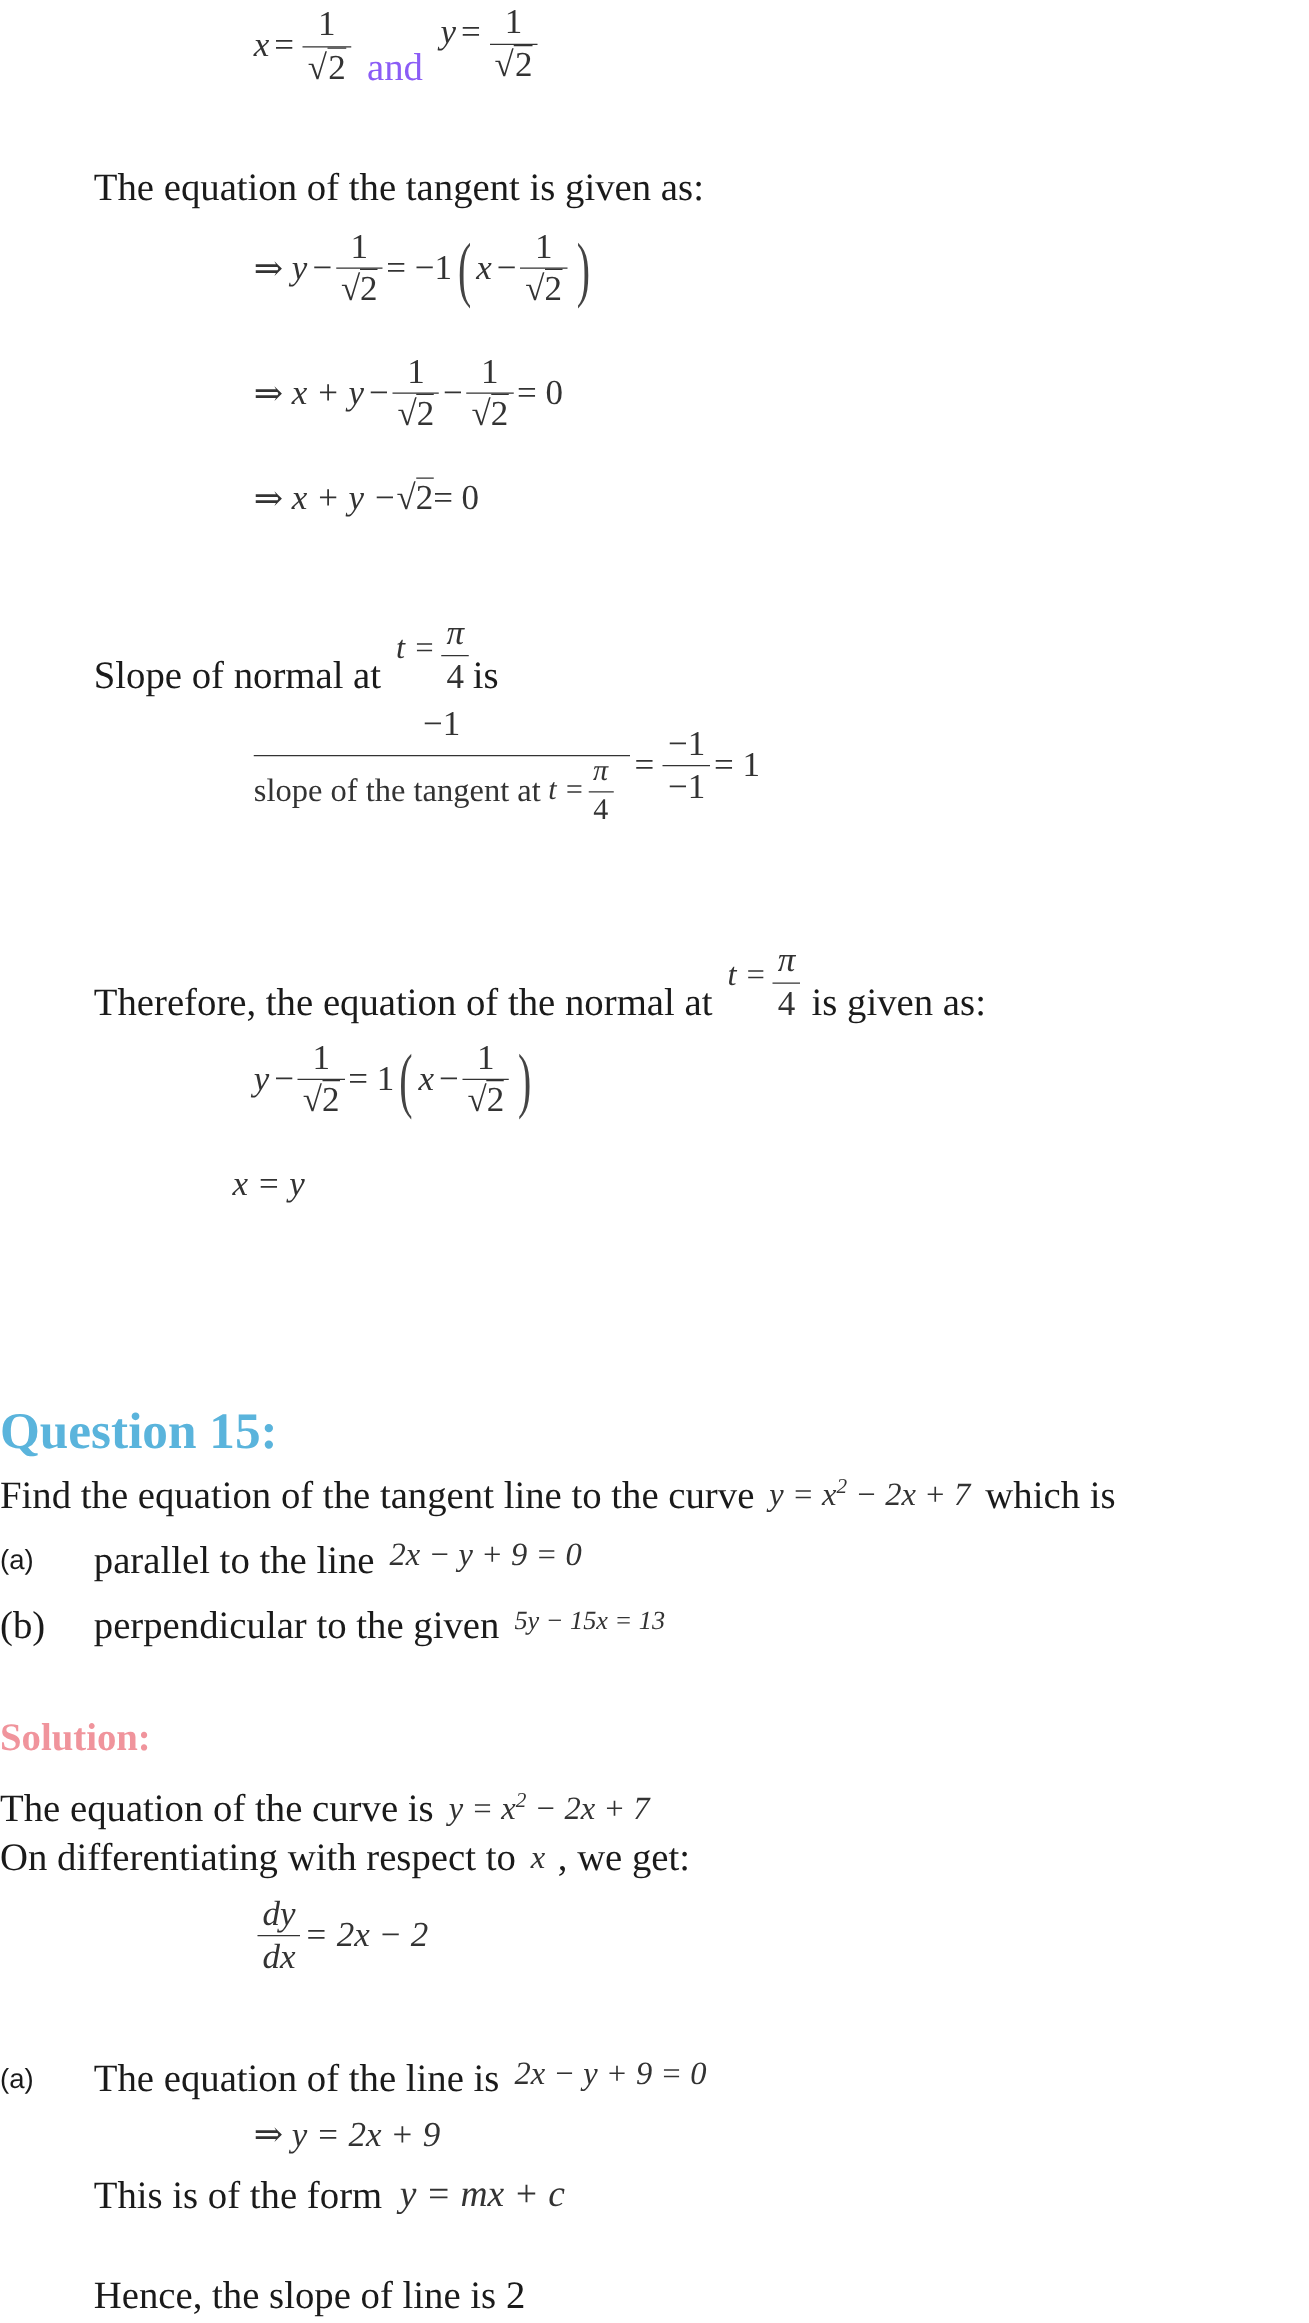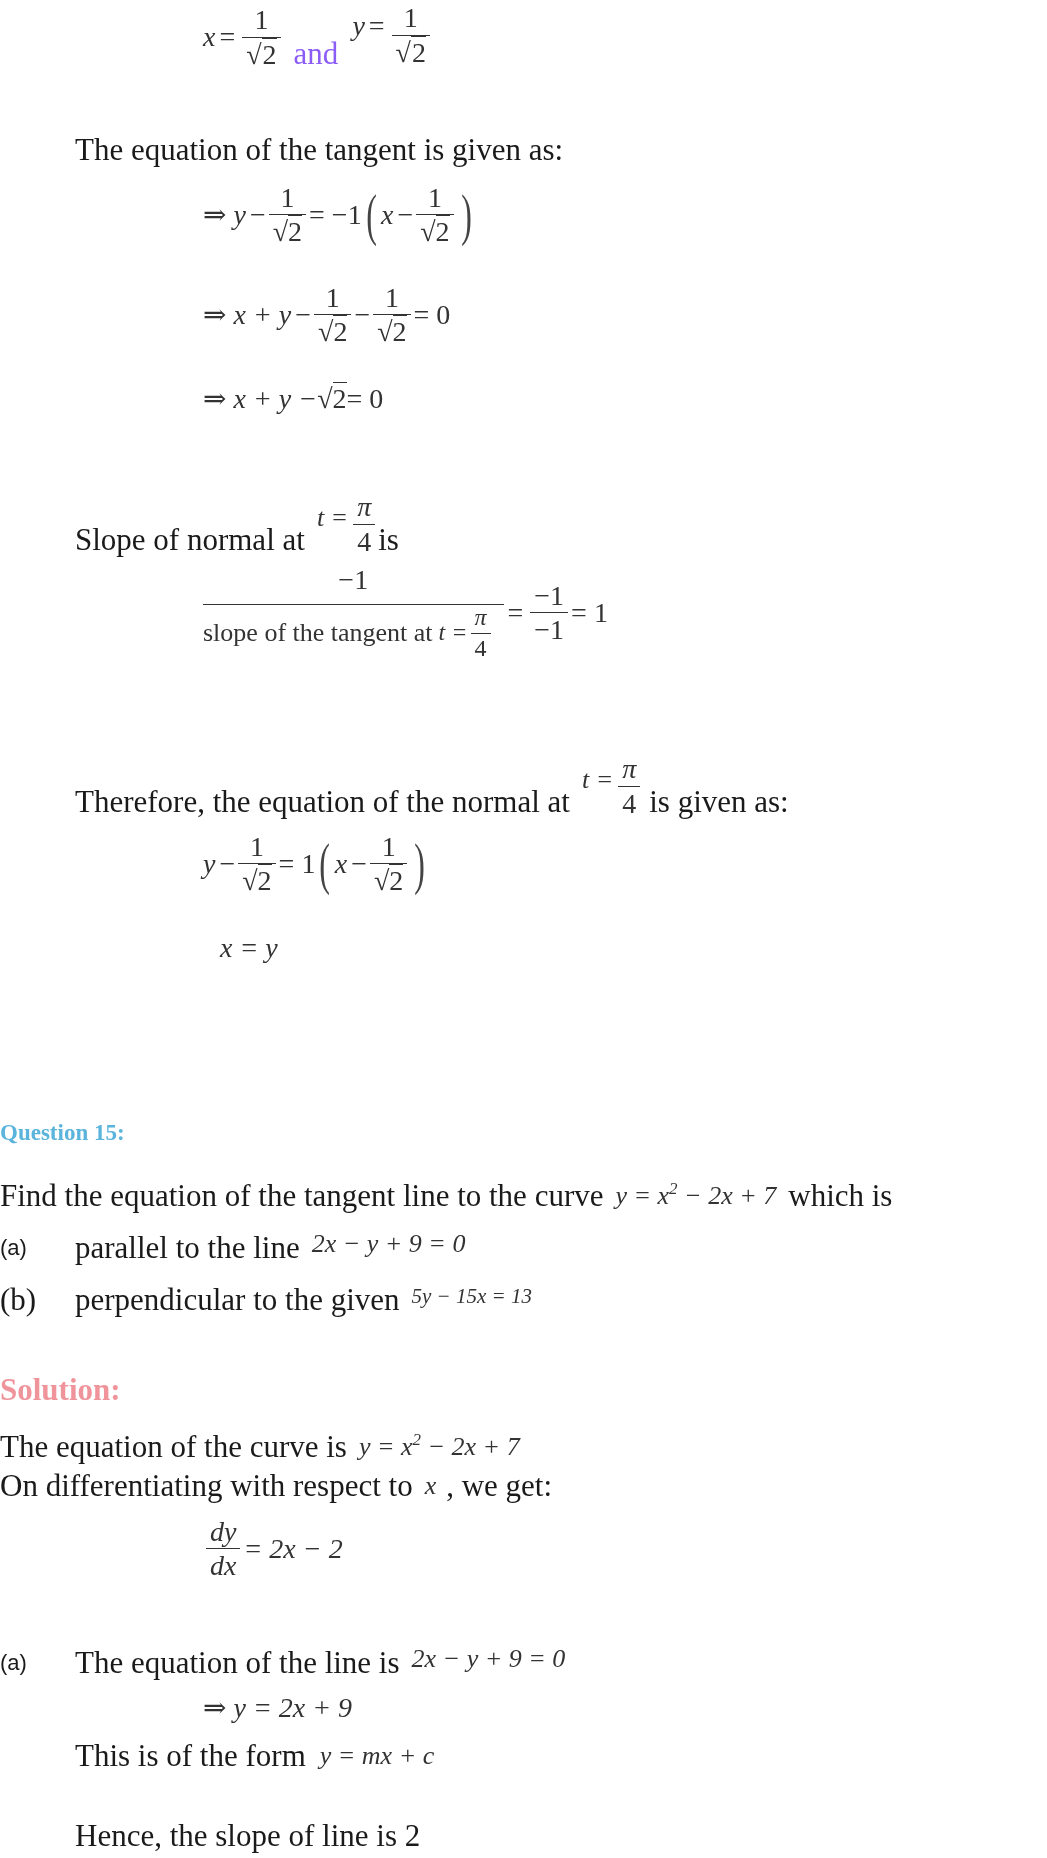--- a/index.html
+++ b/index.html
@@ -9,21 +9,21 @@
   .txt { font-size:31px; line-height:36px; }
   .math { font-family:"Liberation Serif", "DejaVu Serif", serif; font-size:28px; color:#333; }
   .it { font-style:italic; }
   .frac { display:inline-flex; flex-direction:column; align-items:center; vertical-align:middle; margin:0 3px; }
   .frac .num { padding:0 4px 2px; line-height:1.05; }
   .frac .den { border-top:1.6px solid #333; padding:2px 4px 0; line-height:1.05; }
   .sqrt { display:inline-block; }
   .sqrt .rad { border-top:1.4px solid #333; padding-left:1px; }
   .paren { font-size:58px; line-height:58px; vertical-align:middle; font-weight:100; color:#444; transform:scaleX(0.55); display:inline-block; }
   .mline { display:flex; align-items:center; }
-  .heading-q { font-size:23px; font-weight:bold; color:#5ab4dc; }
+  .heading-q { font-size:41px; font-weight:bold; color:#5ab4dc; }
   .heading-s { font-size:31px; font-weight:bold; color:#f0949c; }
   .lbl-sans { font-family:"Liberation Sans", "DejaVu Sans", sans-serif; font-size:22px; }
   sup { font-size:17px; vertical-align:super; line-height:0; }
   .bigfrac .den { border-top:1.6px solid #333; }
 </style>
 </head>
 <body>
 
 <div class="abs math mline" style="left:203px; top:2px;">
   <span class="it">x</span>
@@ -136,21 +136,21 @@
   <span class="paren">(</span>
   <span class="it">x</span>
   <span style="margin-left:4px;">−</span>
   <span class="frac">
     <span class="num">1</span>
     <span class="den">√<span class="rad" style="border-top:1.4px solid #333;">2</span></span>
   </span>
   <span class="paren">)</span>
 </div>
 
-<div class="abs math it" style="left:220px; top:932px;">x = y</div>
+<div class="abs math it" style="left:186px; top:932px;">x = y</div>
 
 <div class="abs heading-q" style="left:0px; top:1120px;">Question 15:</div>
 
 <div class="abs txt mline" style="left:0px; top:1178px;">
   <span>Find the equation of the tangent line to the curve</span>
   <span class="math it" style="margin:0 12px; font-size:26px;"><span>y = x</span><sup>2</sup><span> − 2x + 7</span></span>
   <span>which is</span>
 </div>
 
 <div class="abs txt mline" style="left:0px; top:1230px;">
@@ -189,16 +189,16 @@
 <div class="abs txt mline" style="left:0px; top:1645px;">
   <span class="lbl-sans" style="width:75px; display:inline-block;">(a)</span>
   <span>The equation of the line is</span>
   <span class="math it" style="margin-left:12px; font-size:26px; margin-top:-8px;">2x − y + 9 = 0</span>
 </div>
 
 <div class="abs math it" style="left:203px; top:1691px;">⇒ y = 2x + 9</div>
 
 <div class="abs txt mline" style="left:75px; top:1738px;">
   <span>This is of the form</span>
-  <span class="math it" style="margin-left:14px; font-size:26px;">y = mx + c</span>
+  <span class="math it" style="margin-left:14px; font-size:30px;">y = mx + c</span>
 </div>
 
 <div class="abs txt" style="left:75px; top:1818px;">Hence, the slope of line is 2</div>
 
 </body></html>

